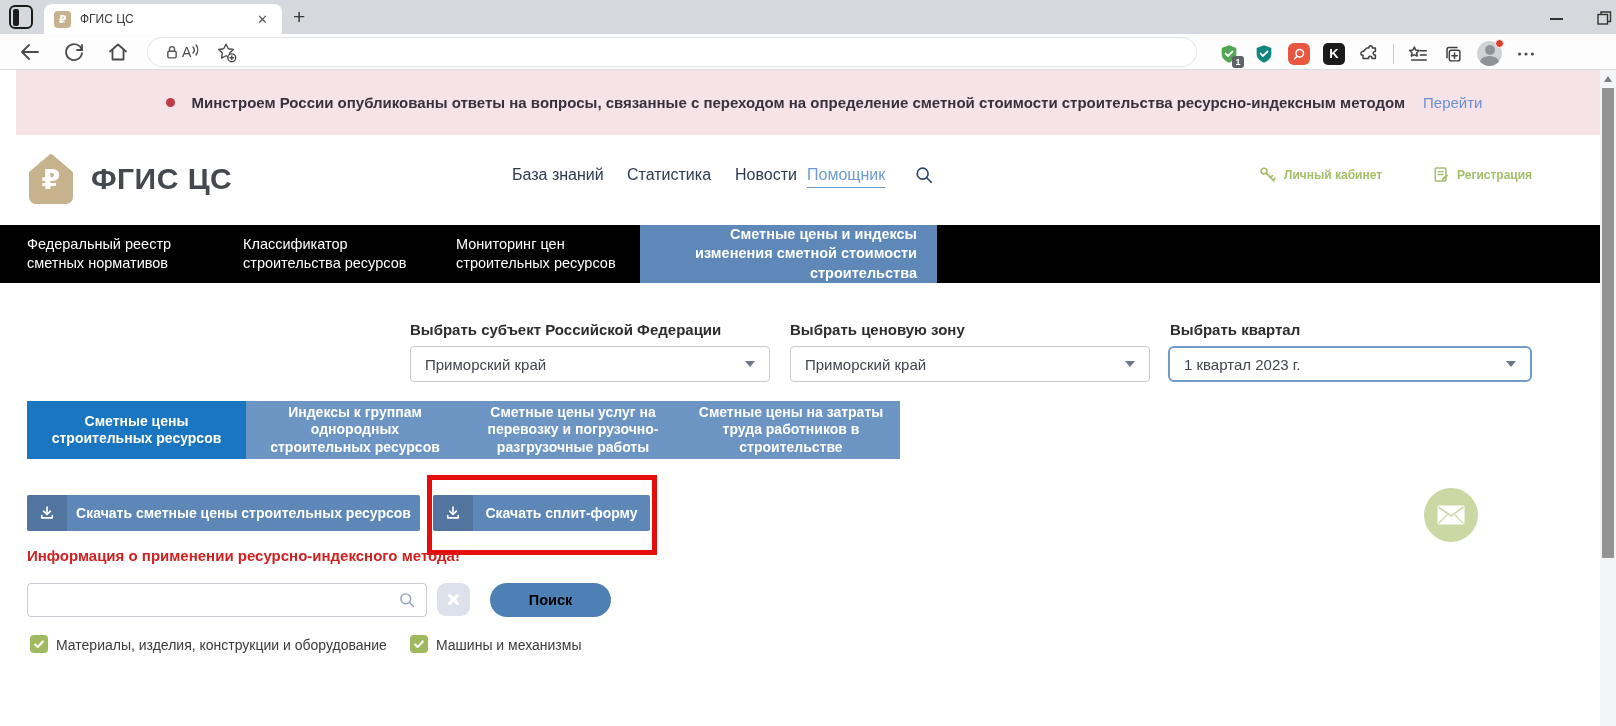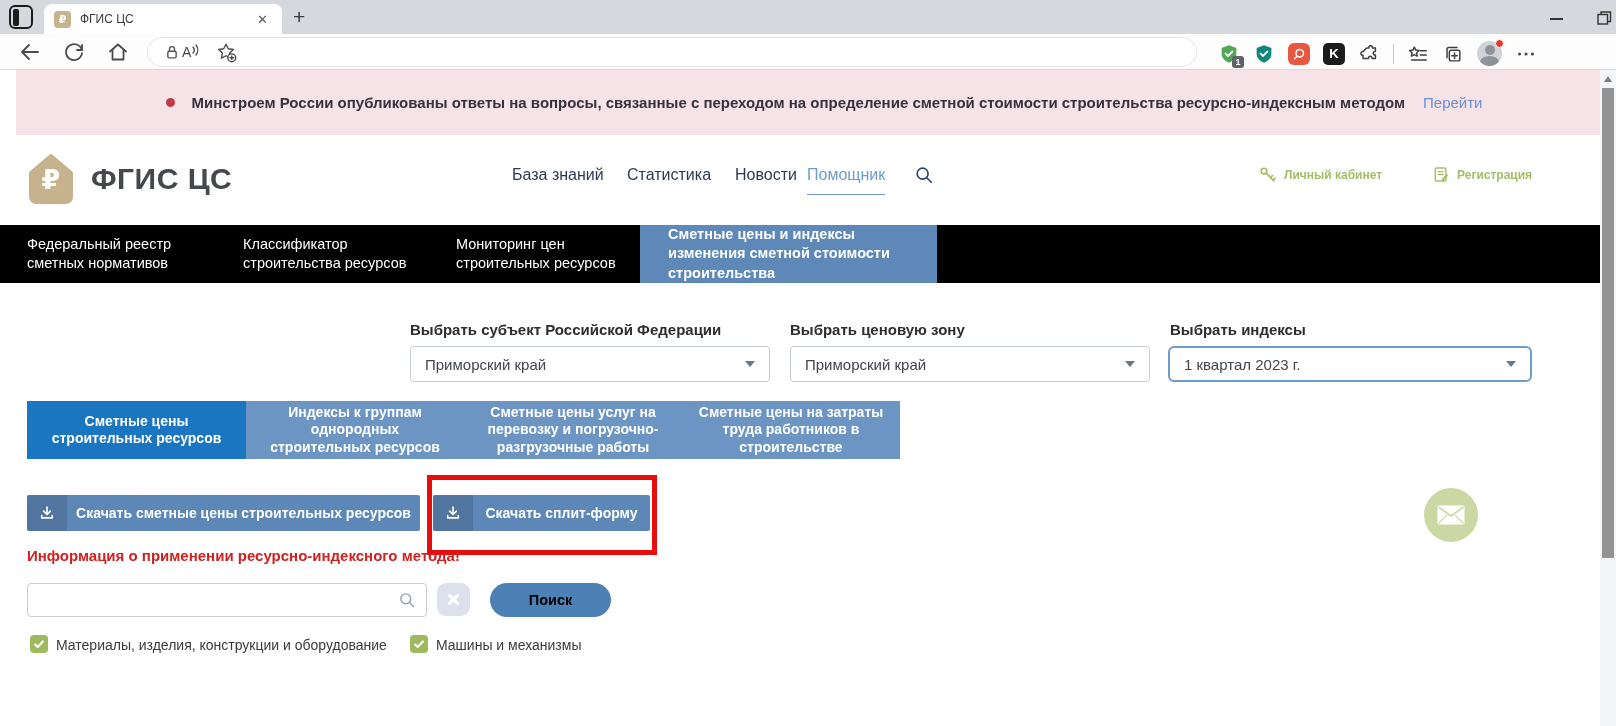--- a/index.html
+++ b/index.html
@@ -51,28 +51,28 @@
   .banner { position:absolute; left:0; top:70px; width:1616px; height:65px; background:#f6e3e8; display:flex; align-items:center; justify-content:center;margin-left:16px; }
   .banner .bullet { width:9px; height:9px; border-radius:50%; background:#bf3a45; margin-right:17px; flex:0 0 auto; }
   .banner .txt { font-size:15px; font-weight:600; color:#37313c; white-space:nowrap; }
   .banner .lnk { font-size:15px; color:#6c8fd0; margin-left:18px; white-space:nowrap; }
 
   
   .site-header { position:absolute; left:0; top:135px; width:1616px; height:90px; background:#fff; }
   .logo { position:absolute; left:27px; top:18px; display:flex; align-items:center; }
   .logo-text { font-size:30px; font-weight:bold; color:#45484d; margin-left:16px; letter-spacing:0.5px; }
   .hnav { position:absolute; top:31px; font-size:16px; color:#2e3b4e; white-space:nowrap; }
-  .hnav.lite { color:#6d9bd1; border-bottom:1px solid #6d9bd1; padding-bottom:10px; }
+  .hnav.lite { color:#6d9bd1; border-bottom:1px solid #6d9bd1; padding-bottom:3px; }
   .hsearch { position:absolute; left:914px; top:30px; }
   .acct { position:absolute; top:30px; display:flex; align-items:center; gap:7px; color:#a6bd68; font-size:12px; font-weight:bold; white-space:nowrap; }
 
   
   .mainnav { position:absolute; left:0; top:225px; width:1616px; height:58px; background:#000000; }
   .mn-item { position:absolute; top:0; height:58px; display:flex; align-items:center; color:#fff; font-size:14.5px; line-height:1.32; }
-  .mn-item.active { background:#5d88b8; font-weight:bold; padding:0 20px 0 28px; }
+  .mn-item.active { background:#5d88b8; font-weight:bold; padding:0 20px 0 28px;text-align:right; }
 
   
   .f-label { position:absolute; font-size:15px; font-weight:bold; color:#2d2d2d; white-space:nowrap; }
   .select { position:absolute; top:346px; height:36px; background:#fff; border:1px solid #c6ccd3; border-radius:4px; display:flex; align-items:center; padding:0 14px; }
   .select.hilite { border:2px solid #6f9cc9; border-radius:6px; }
   .select .val { font-size:15px; color:#41464c; flex:1; white-space:nowrap; }
   .caret { width:0; height:0; border-left:5px solid transparent; border-right:5px solid transparent; border-top:6px solid #6b7785; }
 
   
   .ptab { position:absolute; top:401px; height:58px; display:flex; align-items:center; justify-content:center; text-align:center; color:#fff; font-size:14px; font-weight:bold; line-height:1.25; padding:0 14px; background:#6d95c3; }
@@ -270,21 +270,21 @@
 
 <div class="mainnav">
   <div class="mn-item" style="left:27px; width:185px">Федеральный реестр сметных нормативов</div>
   <div class="mn-item" style="left:243px; width:180px">Классификатор строительства ресурсов</div>
   <div class="mn-item" style="left:456px; width:170px">Мониторинг цен строительных ресурсов</div>
   <div class="mn-item active" style="left:640px; width:297px">Сметные цены и индексы изменения сметной стоимости строительства</div>
 </div>
 
 <div class="f-label" style="left:410px; top:321px">Выбрать субъект Российской Федерации</div>
 <div class="f-label" style="left:790px; top:321px">Выбрать ценовую зону</div>
-<div class="f-label" style="left:1170px; top:321px">Выбрать индексы</div>
+<div class="f-label" style="left:1170px; top:321px">Выбрать квартал</div>
 
 <div class="select" style="left:410px; width:360px">
   <span class="val">Приморский край</span>
   <span class="caret"></span>
 </div>
 <div class="select" style="left:790px; width:360px">
   <span class="val">Приморский край</span>
   <span class="caret"></span>
 </div>
 <div class="select hilite" style="left:1168px; width:364px">

